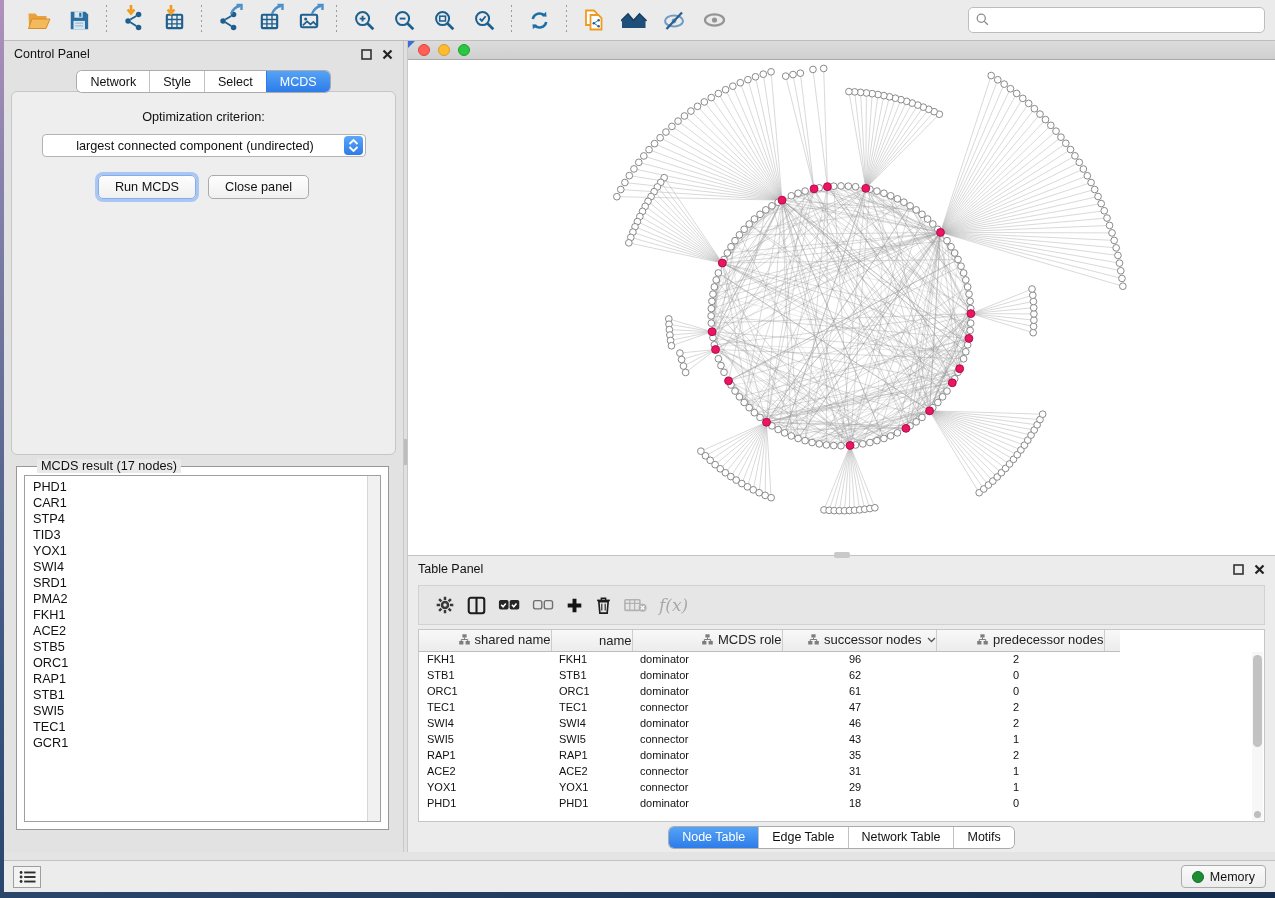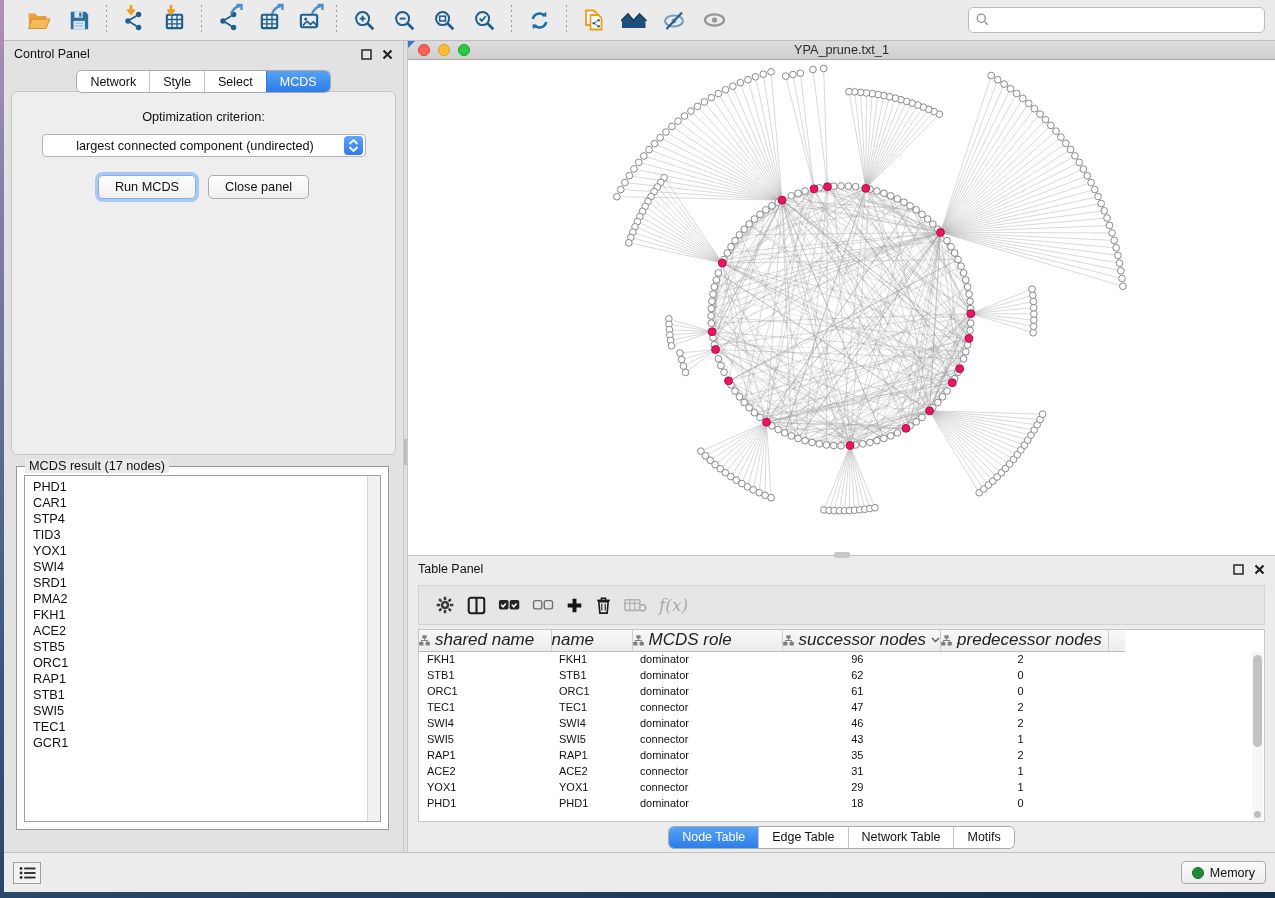--- a/index.html
+++ b/index.html
@@ -52,21 +52,21 @@
   .select-text { flex:1; text-align:center; font-size:12.7px; color:#111; padding-left:4px; }
   .select-stepper { width:19px; height:19px; margin-right:2px; border-radius:4px;
     background:linear-gradient(#5aa7fb,#2f7be8); display:flex; flex-direction:column;
     align-items:center; justify-content:center; gap:1px; }
   .btn-row { margin-top:18px; display:flex; justify-content:center; gap:12px; }
   .btn { height:24px; padding:0 16px; font-size:12.7px; color:#111;
     background:linear-gradient(#fefefe,#f0f0f0); border:1px solid #ababab; border-radius:5px; cursor:default; }
   .btn.focused { border-color:#85aee8; box-shadow:0 0 0 3px rgba(100,160,245,.5); }
   .result-group { margin:11px 14px 0 12px; flex:1 1 auto; border:1px solid #979797;
     position:relative; background:#fff; margin-bottom:22px; }
-  .result-legend { position:absolute; top:-8px; left:8px; background:#e9e9e9;
+  .result-legend { position:absolute; top:-8px; left:20px; background:#e9e9e9;
     padding:0 4px; font-size:12.7px; color:#111; }
   .result-list { position:absolute; inset:8px 7px 7px 7px; background:#fff;
     border:1px solid #9f9f9f; overflow:hidden; }
   .result-scroll { position:absolute; top:0; right:0; bottom:0; width:13px;
     background:#f1f1f1; border-left:1px solid #d6d6d6; }
   .result-items { padding:3px 0 0 8px; font-size:12.7px; line-height:16px; color:#111; }
 
   
   .v-divider { width:5px; flex:0 0 auto; background:#e0e0e0;
     border-left:1px solid #c8c8c8; border-right:1px solid #c8c8c8; position:relative; }
@@ -95,36 +95,36 @@
     background:#c9c9c9; border-radius:2px; }
   .tp-toolbar { margin:5px 10px 4px 10px; height:40px; background:#e6e6e6;
     border:1px solid #d2d2d2; display:flex; align-items:center; gap:12px; padding-left:16px; flex:0 0 auto; }
   .tp-tool { display:inline-flex; align-items:center; cursor:default; }
   .fx { font-family:"DejaVu Serif","Liberation Serif",serif; font-style:italic;
     font-size:17px; color:#a9a9a9; }
   .table-area { flex:1 1 auto; margin:0 10px; background:#fff; border:1px solid #c6c6c6;
     position:relative; overflow:hidden; }
   table.nt { border-collapse:collapse; table-layout:fixed; }
   .nt th { height:21px; background:linear-gradient(#f8f8f8,#ececec); font-weight:normal;
-    font-size:17px; color:#222; border-right:1px solid #cdcdcd; border-bottom:1px solid #bdbdbd;
-    text-align:left; white-space:nowrap; overflow:hidden; cursor:default;font-style:italic; }
+    font-size:13px; color:#222; border-right:1px solid #cdcdcd; border-bottom:1px solid #bdbdbd;
+    text-align:right; white-space:nowrap; overflow:hidden; cursor:default; }
   .nt th .th-inner { display:inline-flex; align-items:center; gap:5px; }
   .nt td { height:16px; font-size:11px; color:#111; padding:0 8px; white-space:nowrap;
     overflow:hidden; cursor:default; }
   .nt td.num { text-align:center; padding-right:16px; }
   .t-scroll { position:absolute; top:22px; right:1px; bottom:1px; width:11px; background:#f7f7f7; }
   .t-thumb { position:absolute; top:3px; left:1px; width:9px; height:92px;
     background:#c2c2c2; border-radius:5px; }
   .t-grip { position:absolute; right:3px; bottom:3px; width:7px; height:7px;
     border-radius:50%; background:#bdbdbd; }
   .bottom-tabs { height:30px; display:flex; justify-content:center; align-items:center; flex:0 0 auto; }
 
   
-  .status-bar { height:40px; flex:0 0 auto; background:#ececec; border-top:1px solid #c2c2c2;
-    display:flex; align-items:center; padding:0 9px; }
+  .status-bar { height:32px; flex:0 0 auto; background:#ececec; border-top:1px solid #c2c2c2;
+    display:flex; align-items:center; padding:0 9px;margin-top:8px; }
   .list-btn { width:28px; height:22px; border:1px solid #9f9f9f; background:#f3f3f3;
     display:flex; align-items:center; justify-content:center; cursor:default; }
   .memory-btn { margin-left:auto; height:23px; border:1px solid #ababab; border-radius:4px;
     background:linear-gradient(#fafafa,#ededed); display:flex; align-items:center; gap:6px;
     padding:0 10px; font-size:12.5px; color:#111; cursor:default; }
   .mem-dot { width:12px; height:12px; border-radius:50%; background:#1d8c34; border:1px solid #14702a; }
 </style>
 </head>
 <body>
 
@@ -377,21 +377,20 @@
 
     <div class="v-divider">
       <div class="v-handle"></div>
     </div>
 
     <div class="right-col">
 
       <div class="network-panel">
         <div class="net-titlebar">
           <div class="corner-grip"></div>
-          <span class="net-title">YPA_prune.txt_1</span>
           <span class="lights">
             <span class="light red"></span>
             <span class="light yellow"></span>
             <span class="light green"></span>
           </span>
         </div>
         <div class="net-canvas">
           <svg id="net-svg" preserveAspectRatio="xMidYMid meet" viewBox="0 0 867 503">
               <g>
                 <line x1="564.2" y1="245.2" x2="557.6" y2="216.4" stroke="#a0a0a0" stroke-width="0.6" stroke-opacity="0.38"></line>

